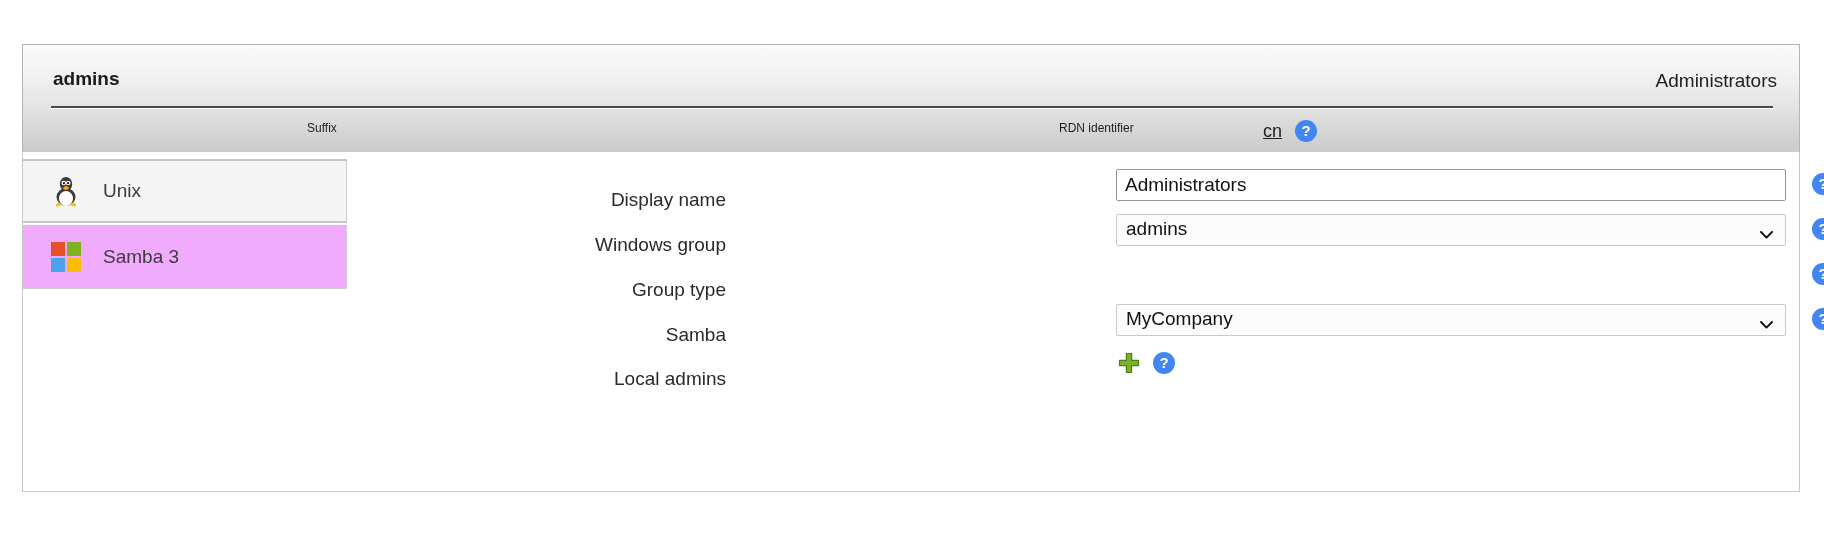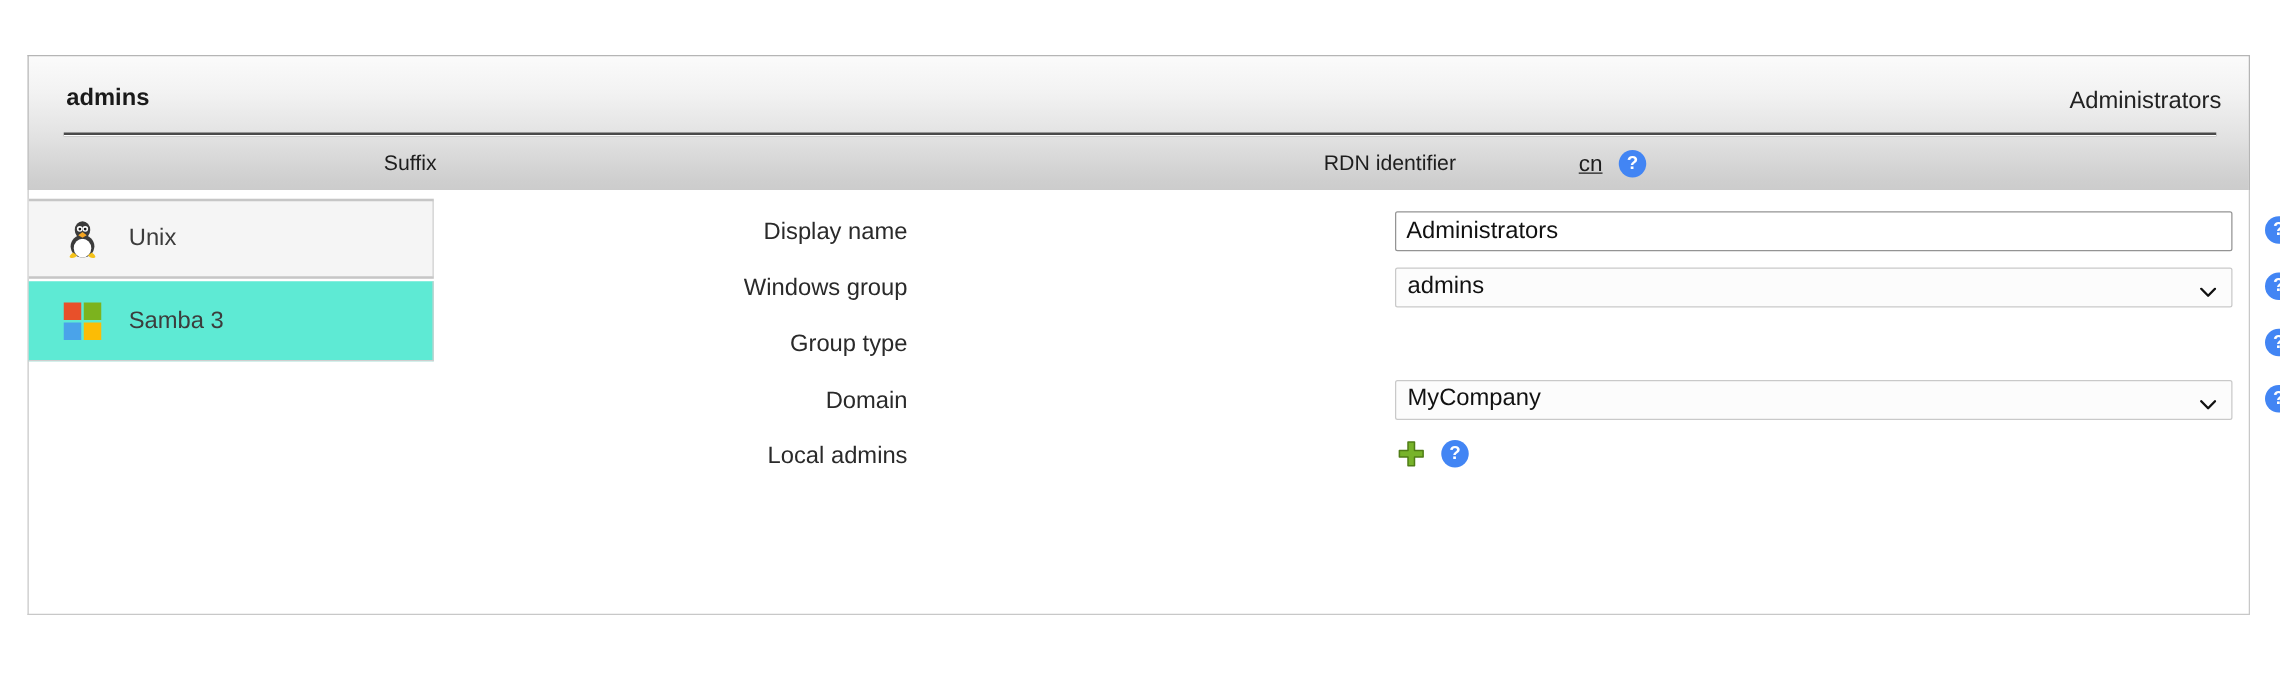--- a/index.html
+++ b/index.html
@@ -72,21 +72,21 @@
   .header-meta {
     position: absolute;
     left: 0;
     top: 64px;
     width: 100%;
     height: 44px;
   }
 
   .meta-label {
     position: absolute;
-    font-size: 17px;
+    font-size: 12px;
     color: #1e1e1e;
     top: 12px;
   }
 
   .meta-value {
     position: absolute;
     font-size: 18px;
     color: #1e1e1e;
     top: 12px;
   }
@@ -153,21 +153,21 @@
     cursor: pointer;
   }
 
   .side-item.inactive {
     background: #f5f5f5;
     border-top: 2px solid #c6c6c6;
     border-bottom: 2px solid #c6c6c6;
   }
 
   .side-item.active {
-    background: #5eead4;
+    background: #f0abfc;
     border: 1px solid #cfcfcf;
     border-left: none;
     border-top: none;
   }
 
   .side-item + .side-item { margin-top: 2px; }
 
   .side-icon {
     width: 34px;
     height: 34px;
@@ -209,21 +209,21 @@
     width: 100%;
     height: 34px;
   }
 
   .form-label {
     position: absolute;
     right: 1073px;   
     font-size: 19px;
     color: #2a2a2a;
     white-space: nowrap;
-    top: 6px;
+    top: 20px;
   }
 
   .field-wrap {
     position: absolute;
     left: 1093px;
     top: 0;
   }
 
   .text-input {
     box-sizing: border-box;
@@ -368,21 +368,21 @@
         </div>
         <span class="help-icon help-right">?</span>
       </div>
 
       <div class="form-row" style="top:107px">
         <div class="form-label">Group type</div>
         <span class="help-icon help-right">?</span>
       </div>
 
       <div class="form-row" style="top:152px">
-        <div class="form-label">Domain</div>
+        <div class="form-label">Samba</div>
         <div class="field-wrap">
           <div class="select-box">
             <span class="select-text">MyCompany</span>
             <span class="chevron">
               <svg width="13" height="8" viewBox="0 0 13 8" xmlns="http://www.w3.org/2000/svg">
                 <path d="M1 1 L6.5 6.6 L12 1" stroke="#111" stroke-width="1.9" fill="none" stroke-linecap="round" stroke-linejoin="round"></path>
               </svg>
             </span>
           </div>
         </div>

